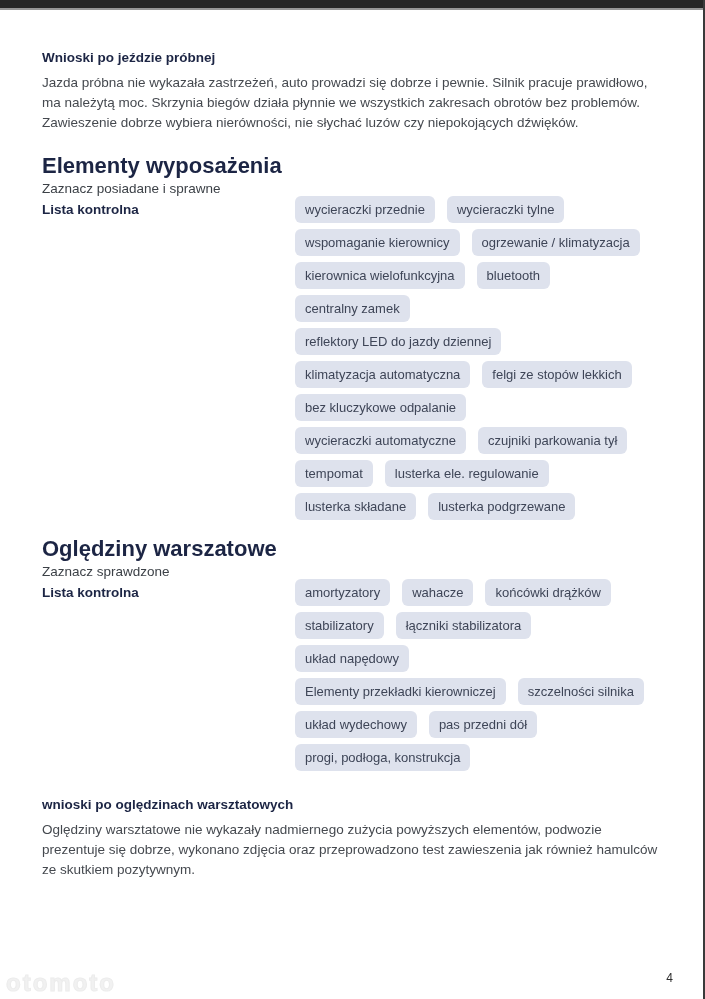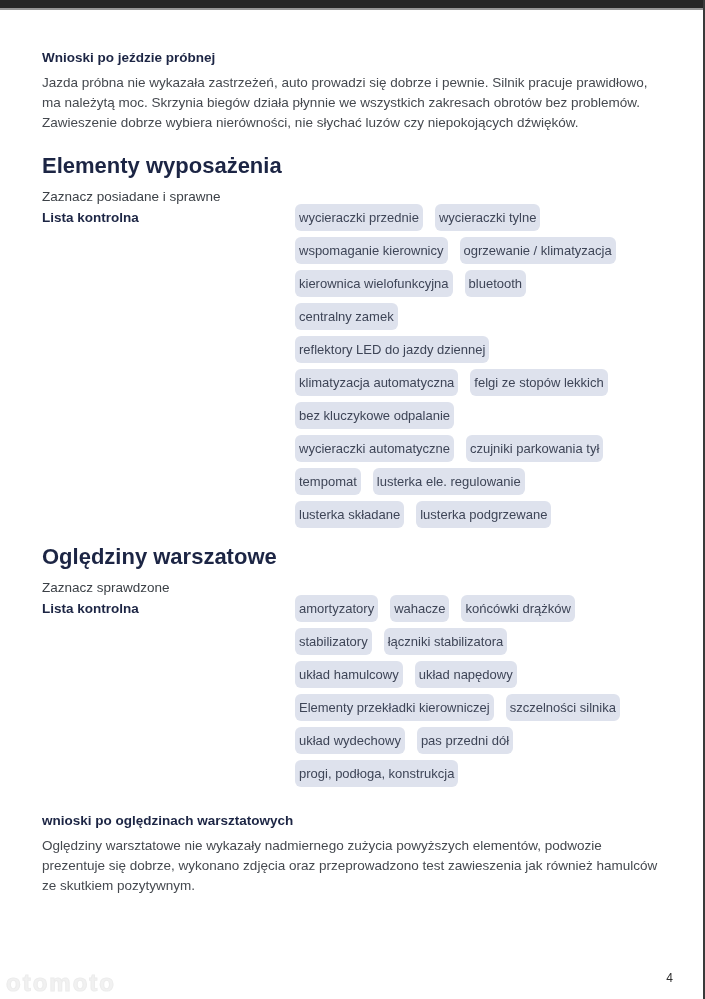--- a/index.html
+++ b/index.html
@@ -36,21 +36,21 @@
     color: var(--body-text, #45494f);
     max-width: 618px;
   }
   .section-title {
     margin-top: 20px;
     font-size: 22px;
     font-weight: bold;
     color: var(--heading, #1c2544);
   }
   .section-subtitle {
-    margin-top: 10px;
+    margin-top: 2px;
     font-size: 13.5px;
     color: #3c4147;
   }
   .checklist {
     display: flex;
     align-items: flex-start;
   }
   .checklist-label {
     width: 253px;
     flex-shrink: 0;
@@ -65,21 +65,21 @@
     gap: 6px;
     flex: 1;
   }
   .chip-row { display: flex; gap: 12px; }
   .chip {
     display: inline-block;
     background: var(--chip-bg, #dee2ed);
     color: var(--chip-text, #3e4557);
     font-size: 13px;
     line-height: 15px;
-    padding: 6px 4px;
+    padding: 6px 10px;
     border-radius: 6px;
     white-space: nowrap;
     cursor: pointer;
     text-align: center;
   }
   .conclusions-heading {
     margin-top: 26px;
     font-size: 13.5px;
     font-weight: bold;
     color: var(--heading, #1c2544);
@@ -168,21 +168,20 @@
           <div class="chip-row">
             <span class="chip">amortyzatory</span>
             <span class="chip">wahacze</span>
             <span class="chip">końcówki drążków</span>
           </div>
           <div class="chip-row">
             <span class="chip">stabilizatory</span>
             <span class="chip">łączniki stabilizatora</span>
           </div>
           <div class="chip-row">
-            <span class="chip">układ hamulcowy</span>
             <span class="chip">układ napędowy</span>
           </div>
           <div class="chip-row">
             <span class="chip">Elementy przekładki kierowniczej</span>
             <span class="chip">szczelności silnika</span>
           </div>
           <div class="chip-row">
             <span class="chip">układ wydechowy</span>
             <span class="chip">pas przedni dół</span>
           </div>

